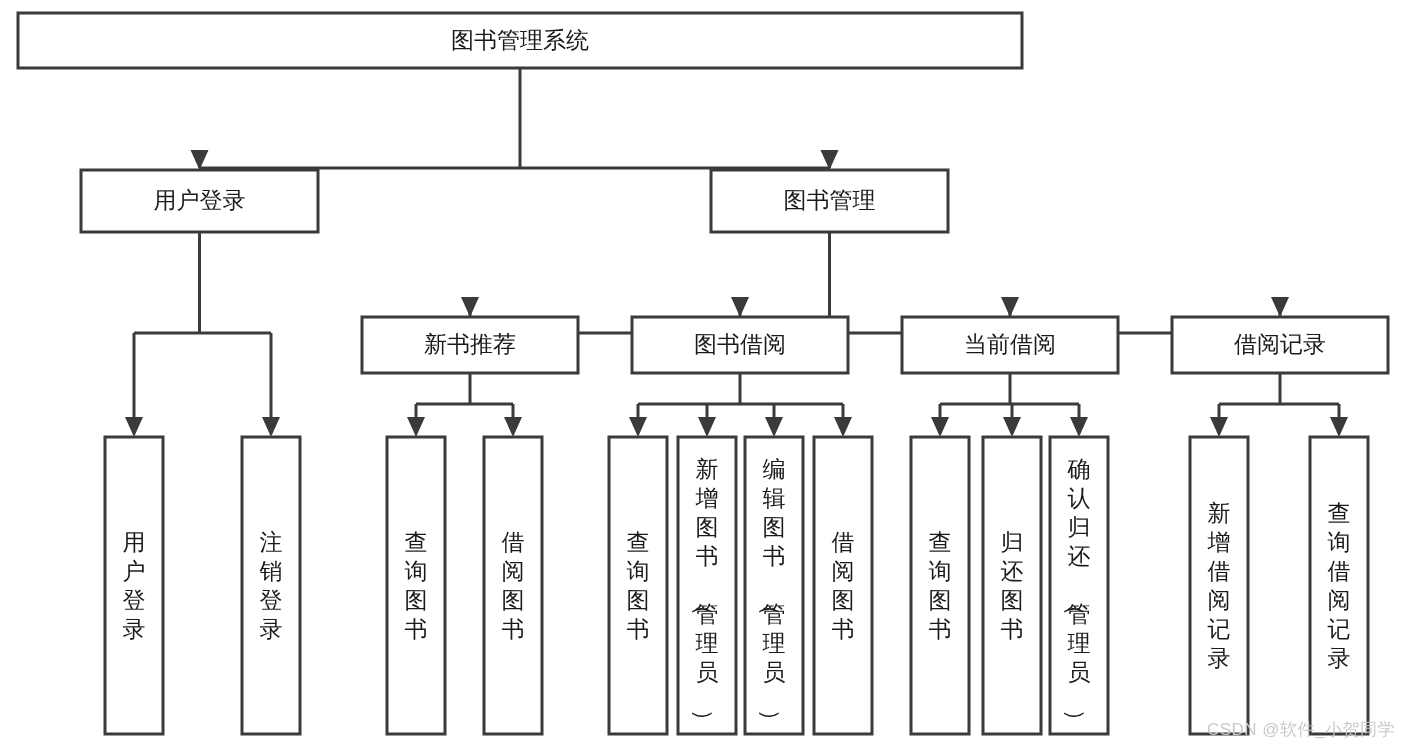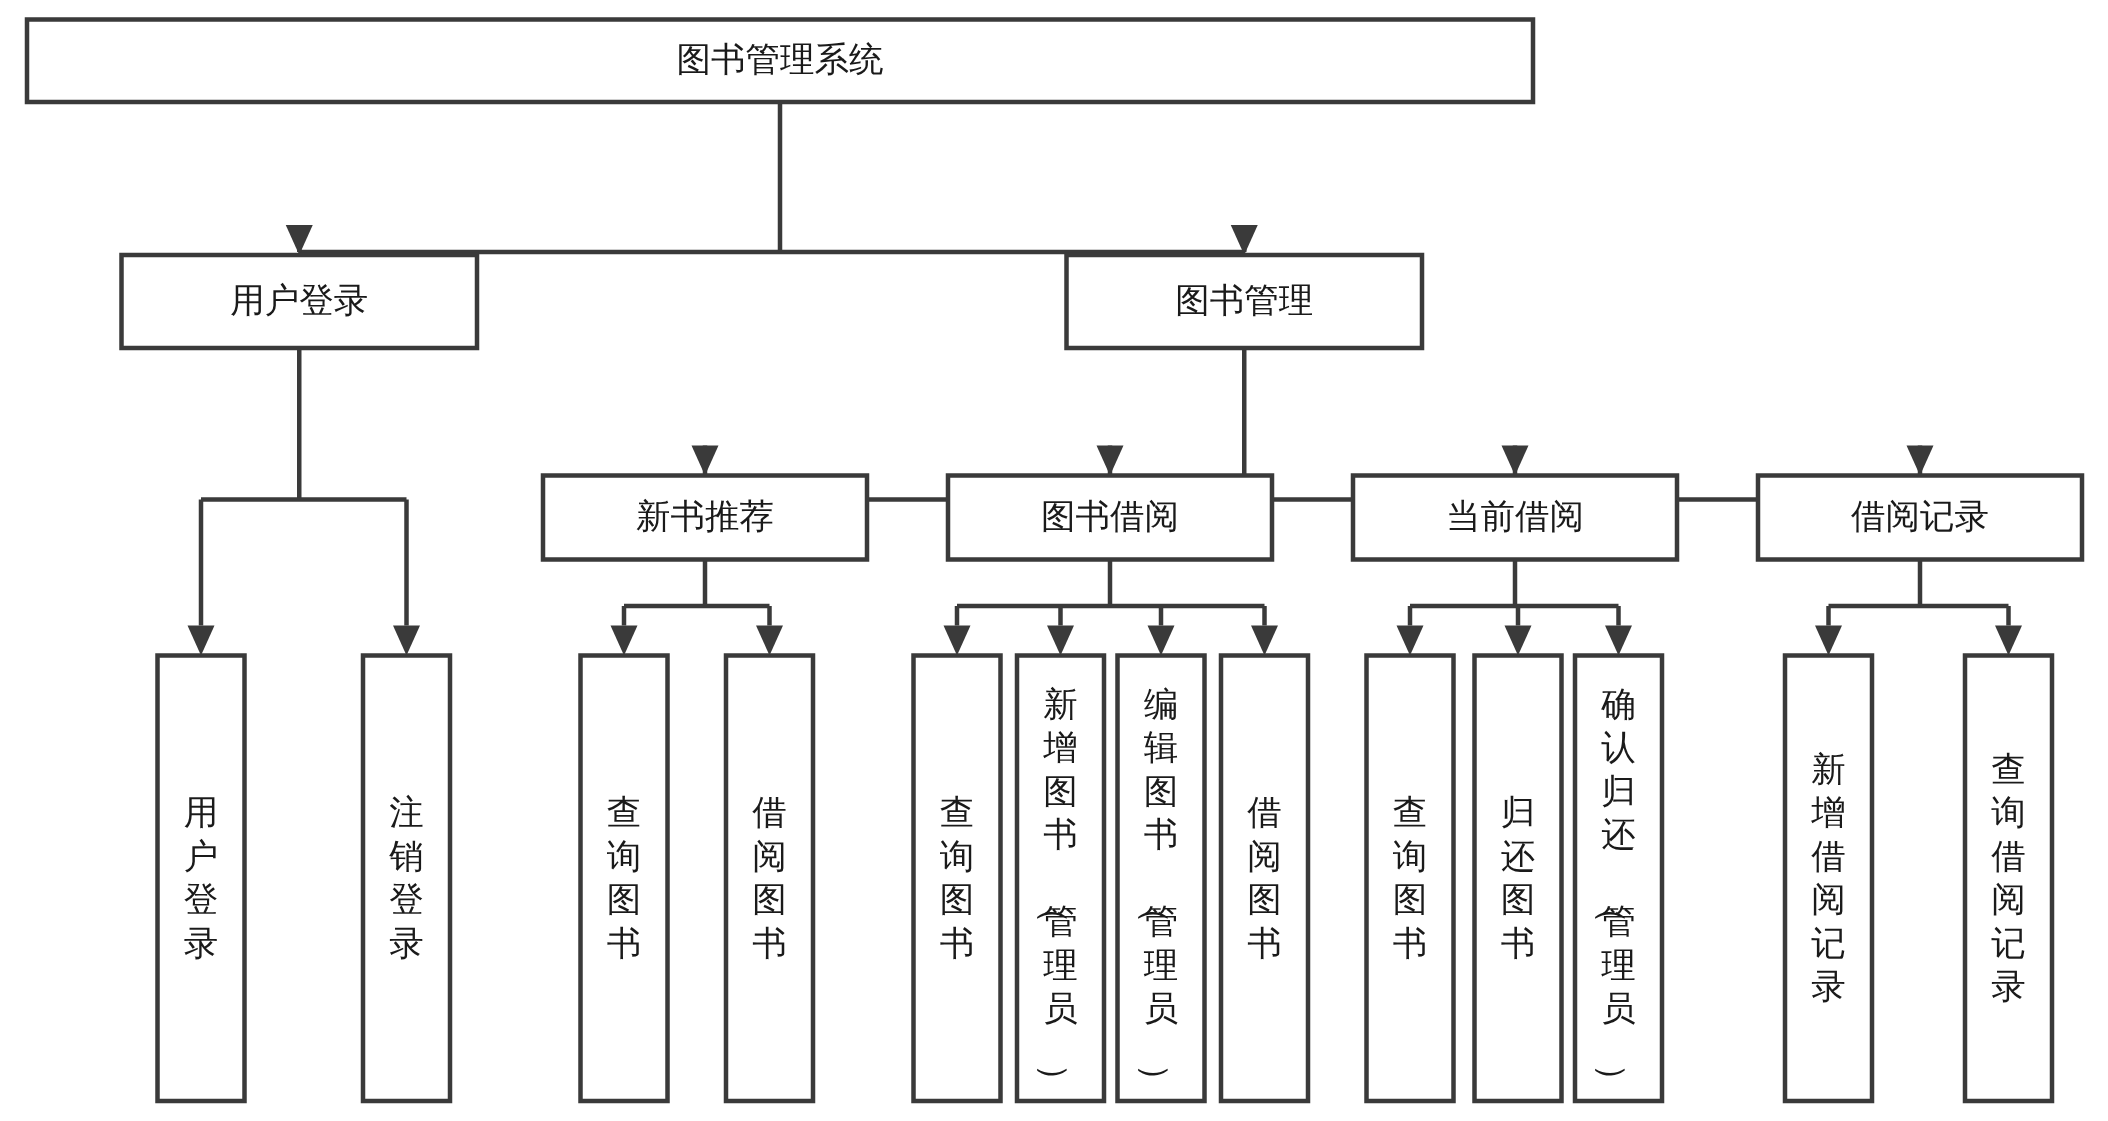--- a/index.html
+++ b/index.html
@@ -215,13 +215,14 @@
         <g>
           <rect x="1190" y="437" width="58" height="297" class="node-box"></rect>
           <text x="1219" y="520.5" class="node-label-v"><tspan x="1219" dy="0">新</tspan><tspan x="1219" dy="29">增</tspan><tspan x="1219" dy="29">借</tspan><tspan x="1219" dy="29">阅</tspan><tspan x="1219" dy="29">记</tspan><tspan x="1219" dy="29">录</tspan></text>
         </g>
         <g>
           <rect x="1310" y="437" width="58" height="297" class="node-box"></rect>
           <text x="1339" y="520.5" class="node-label-v"><tspan x="1339" dy="0">查</tspan><tspan x="1339" dy="29">询</tspan><tspan x="1339" dy="29">借</tspan><tspan x="1339" dy="29">阅</tspan><tspan x="1339" dy="29">记</tspan><tspan x="1339" dy="29">录</tspan></text>
         </g>
       </g>
   </svg>
+  <div class="watermark">CSDN @软件_小贺同学</div>
 </div>
 
 </body></html>

